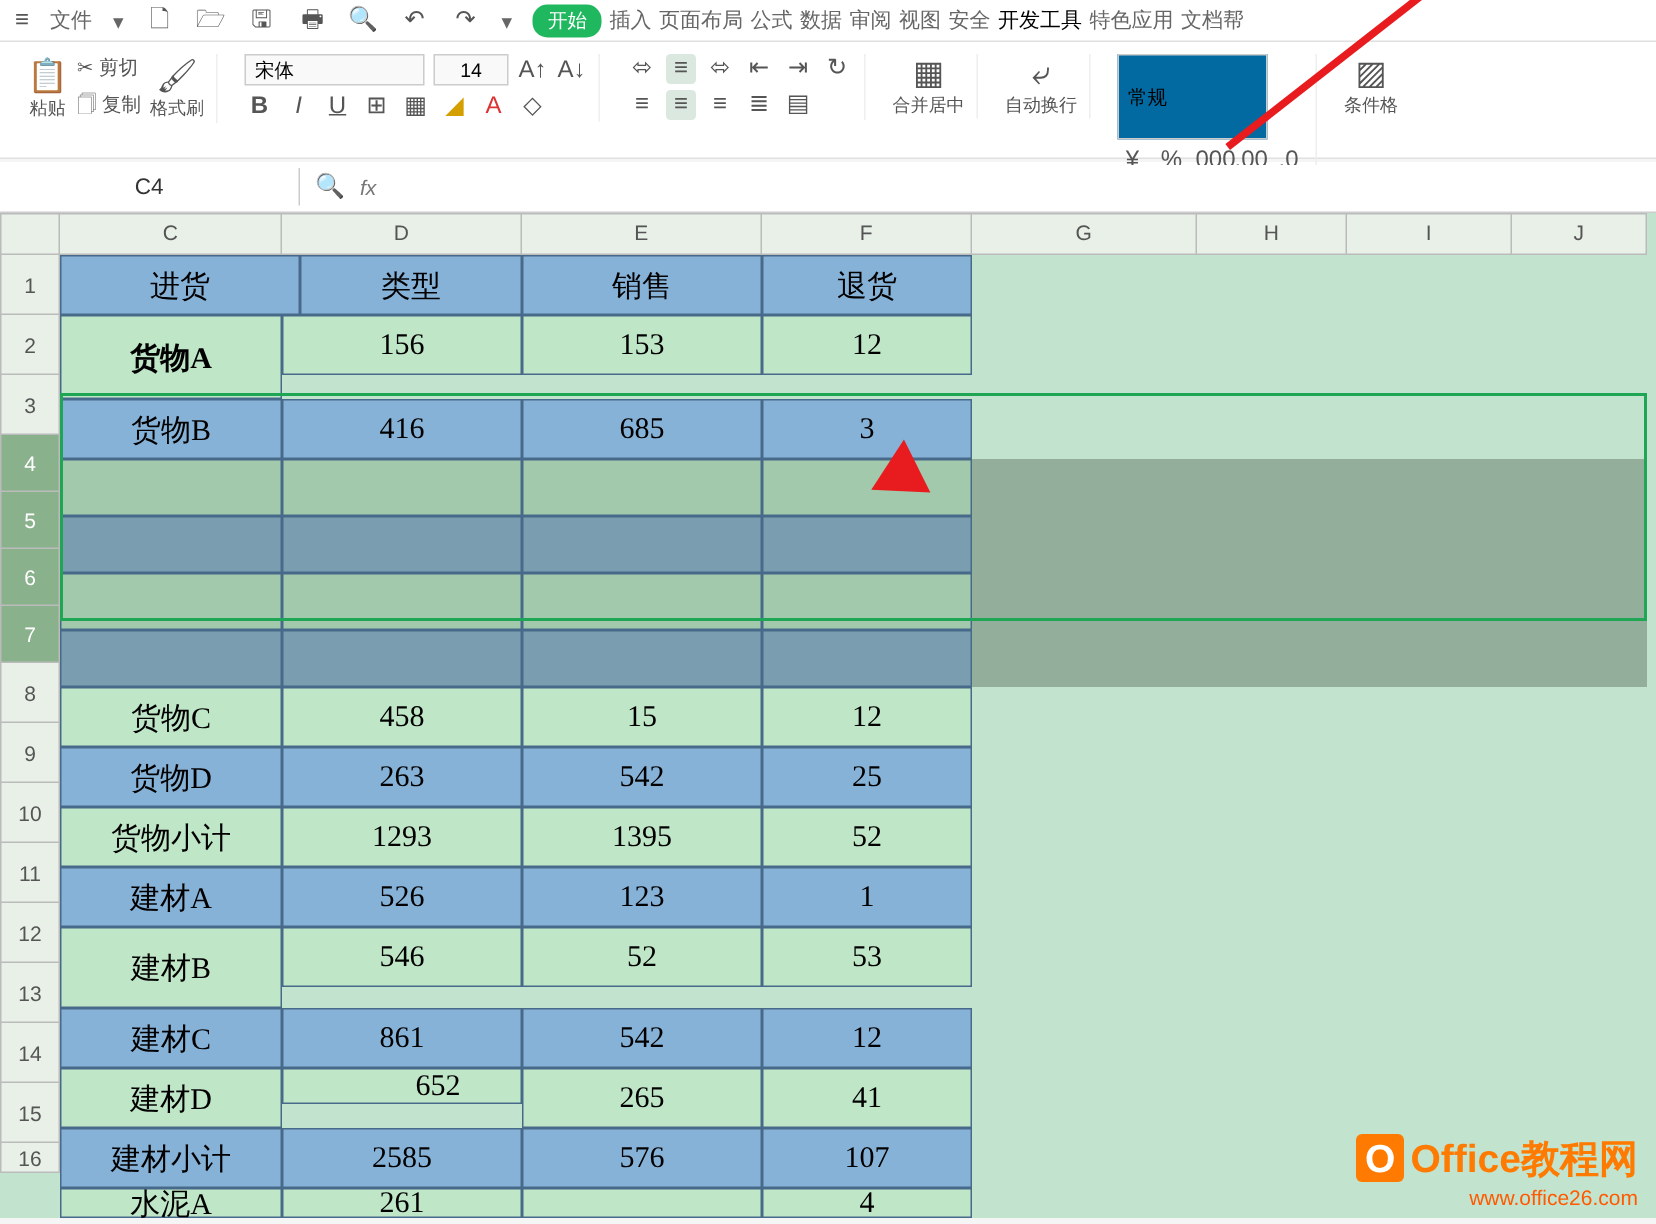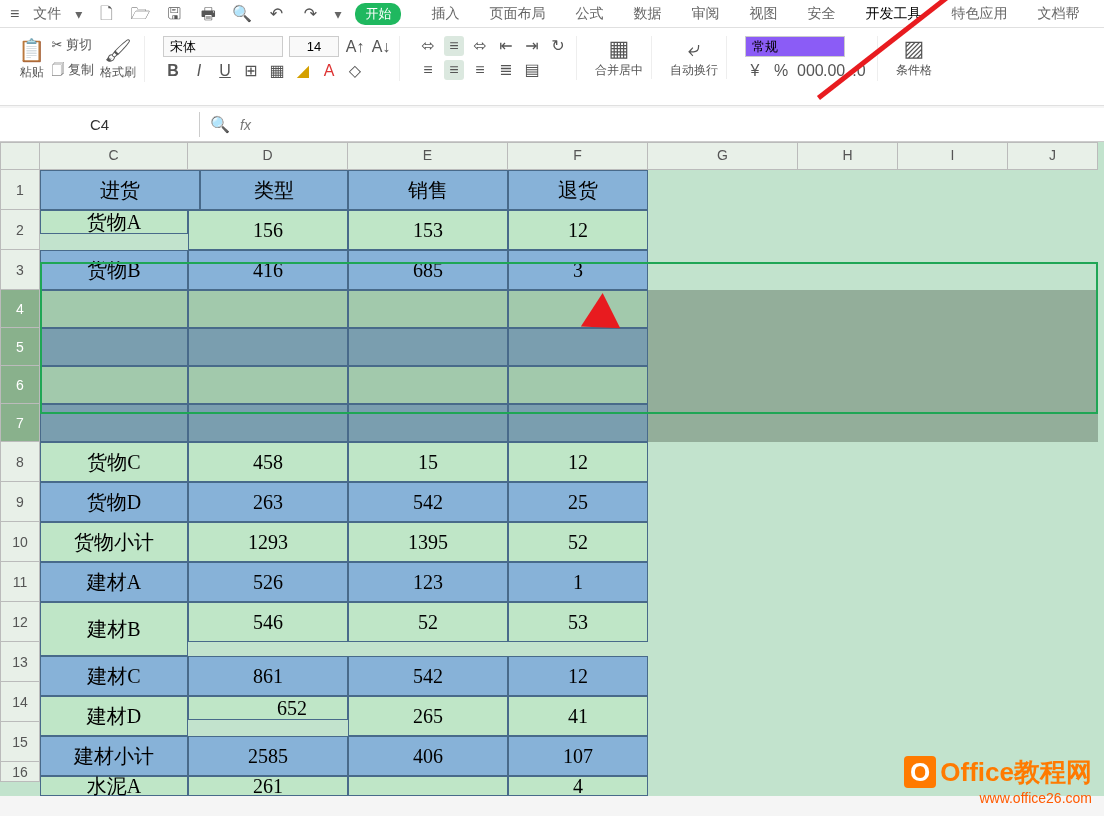--- a/index.html
+++ b/index.html
@@ -24,21 +24,21 @@
   font-size: 14px;
 }
 .menu-icon { font-size: 16px; color:#555;}
 .pill {
   background: #1fb85f;
   color: #fff;
   padding: 2px 10px;
   border-radius: 10px;
   font-size: 13px;
 }
-.tabs-row { display:flex; align-items:center; gap:30px; color:#666; font-size:14px;}
+.tabs-row { display:flex; align-items:center; gap:5px; color:#666; font-size:14px;}
 .tab-label{cursor:default;}
 .ribbon {
   background: #fff;
   display: flex;
   padding: 8px 10px 4px 10px;
   gap: 10px;
   border-bottom: 1px solid #e0e0e0;
   height: 78px;
   align-items:flex-start;
 }
@@ -57,21 +57,21 @@
   color:#555;
   font-size:16px;
   line-height:20px;
 }
 .btn-row{display:flex;gap:6px;align-items:center;}
 .paste-big{display:flex;flex-direction:column;align-items:center;font-size:12px;color:#555;}
 .paste-big .ic{font-size:22px;}
 .font-select{border:1px solid #ccc;padding:2px 6px;width:120px;background:#f9f9f9;font-size:13px;}
 .size-select{border:1px solid #ccc;padding:2px 6px;width:50px;background:#f9f9f9;font-size:13px;text-align:center;}
 .small-lbl{font-size:12px;color:#555;text-align:center;}
-.num-fmt-select{border:1px solid #ccc;padding:2px 6px;width:100px;background:#8b5cf6;font-size:13px;}
+.num-fmt-select{border:1px solid #ccc;padding:20px 6px;width:100px;background:#0369a1;font-size:13px;}
 .align-active{background:#dbe8df;border-radius:3px;}
 
 .name-box-row{
   background:#fff;
   display:flex;
   align-items:center;
   height:34px;
   border-bottom:1px solid #ccc;
   margin-top:2px;
 }
@@ -331,21 +331,21 @@
           <div class="cell hdr-cell" style="width: 160px; height: 40px;">进货</div>
           <div class="cell hdr-cell" style="width: 148px; height: 40px;">类型</div>
           <div class="cell hdr-cell" style="width: 160px; height: 40px;">销售</div>
           <div class="cell hdr-cell" style="width: 140px; height: 40px; text-align: right;">退货</div>
           <div class="cell" style="width: 150px; height: 40px; border: none; background: rgb(194, 227, 205);"></div>
           <div class="cell" style="width: 100px; height: 40px; border: none; background: rgb(194, 227, 205);"></div>
           <div class="cell" style="width: 110px; height: 40px; border: none; background: rgb(194, 227, 205);"></div>
           <div class="cell" style="width: 90px; height: 40px; border: none; background: rgb(194, 227, 205);"></div>
         </div>
         <div class="grid-row data-area green-row">
-          <div class="cell" style="width: 148px; height: 24px;">货物A</div>
+          <div class="cell" style="width: 148px; height: 56px; font-weight: bold;">货物A</div>
           <div class="cell" style="width: 160px; height: 40px;">156</div>
           <div class="cell" style="width: 160px; height: 40px;">153</div>
           <div class="cell" style="width: 140px; height: 40px;">12</div>
           <div class="cell" style="width: 150px; height: 40px; border: none; background: rgb(194, 227, 205);"></div>
           <div class="cell" style="width: 100px; height: 40px; border: none; background: rgb(194, 227, 205);"></div>
           <div class="cell" style="width: 110px; height: 40px; border: none; background: rgb(194, 227, 205);"></div>
           <div class="cell" style="width: 90px; height: 40px; border: none; background: rgb(194, 227, 205);"></div>
         </div>
         <div class="grid-row data-area blue-row">
           <div class="cell" style="width: 148px; height: 40px;">货物B</div>
@@ -463,21 +463,21 @@
           <div class="cell" style="width: 160px; height: 40px;">265</div>
           <div class="cell" style="width: 140px; height: 40px;">41</div>
           <div class="cell" style="width: 150px; height: 40px; border: none; background: rgb(194, 227, 205);"></div>
           <div class="cell" style="width: 100px; height: 40px; border: none; background: rgb(194, 227, 205);"></div>
           <div class="cell" style="width: 110px; height: 40px; border: none; background: rgb(194, 227, 205);"></div>
           <div class="cell" style="width: 90px; height: 40px; border: none; background: rgb(194, 227, 205);"></div>
         </div>
         <div class="grid-row data-area blue-row">
           <div class="cell" style="width: 148px; height: 40px;">建材小计</div>
           <div class="cell" style="width: 160px; height: 40px;">2585</div>
-          <div class="cell" style="width: 160px; height: 40px;">406</div>
+          <div class="cell" style="width: 160px; height: 40px;">576</div>
           <div class="cell" style="width: 140px; height: 40px;">107</div>
           <div class="cell" style="width: 150px; height: 40px; border: none; background: rgb(194, 227, 205);"></div>
           <div class="cell" style="width: 100px; height: 40px; border: none; background: rgb(194, 227, 205);"></div>
           <div class="cell" style="width: 110px; height: 40px; border: none; background: rgb(194, 227, 205);"></div>
           <div class="cell" style="width: 90px; height: 40px; border: none; background: rgb(194, 227, 205);"></div>
         </div>
         <div class="grid-row data-area green-row">
           <div class="cell" style="width: 148px; height: 20px;">水泥A</div>
           <div class="cell" style="width: 160px; height: 20px;">261</div>
           <div class="cell" style="width: 160px; height: 20px;"></div>

